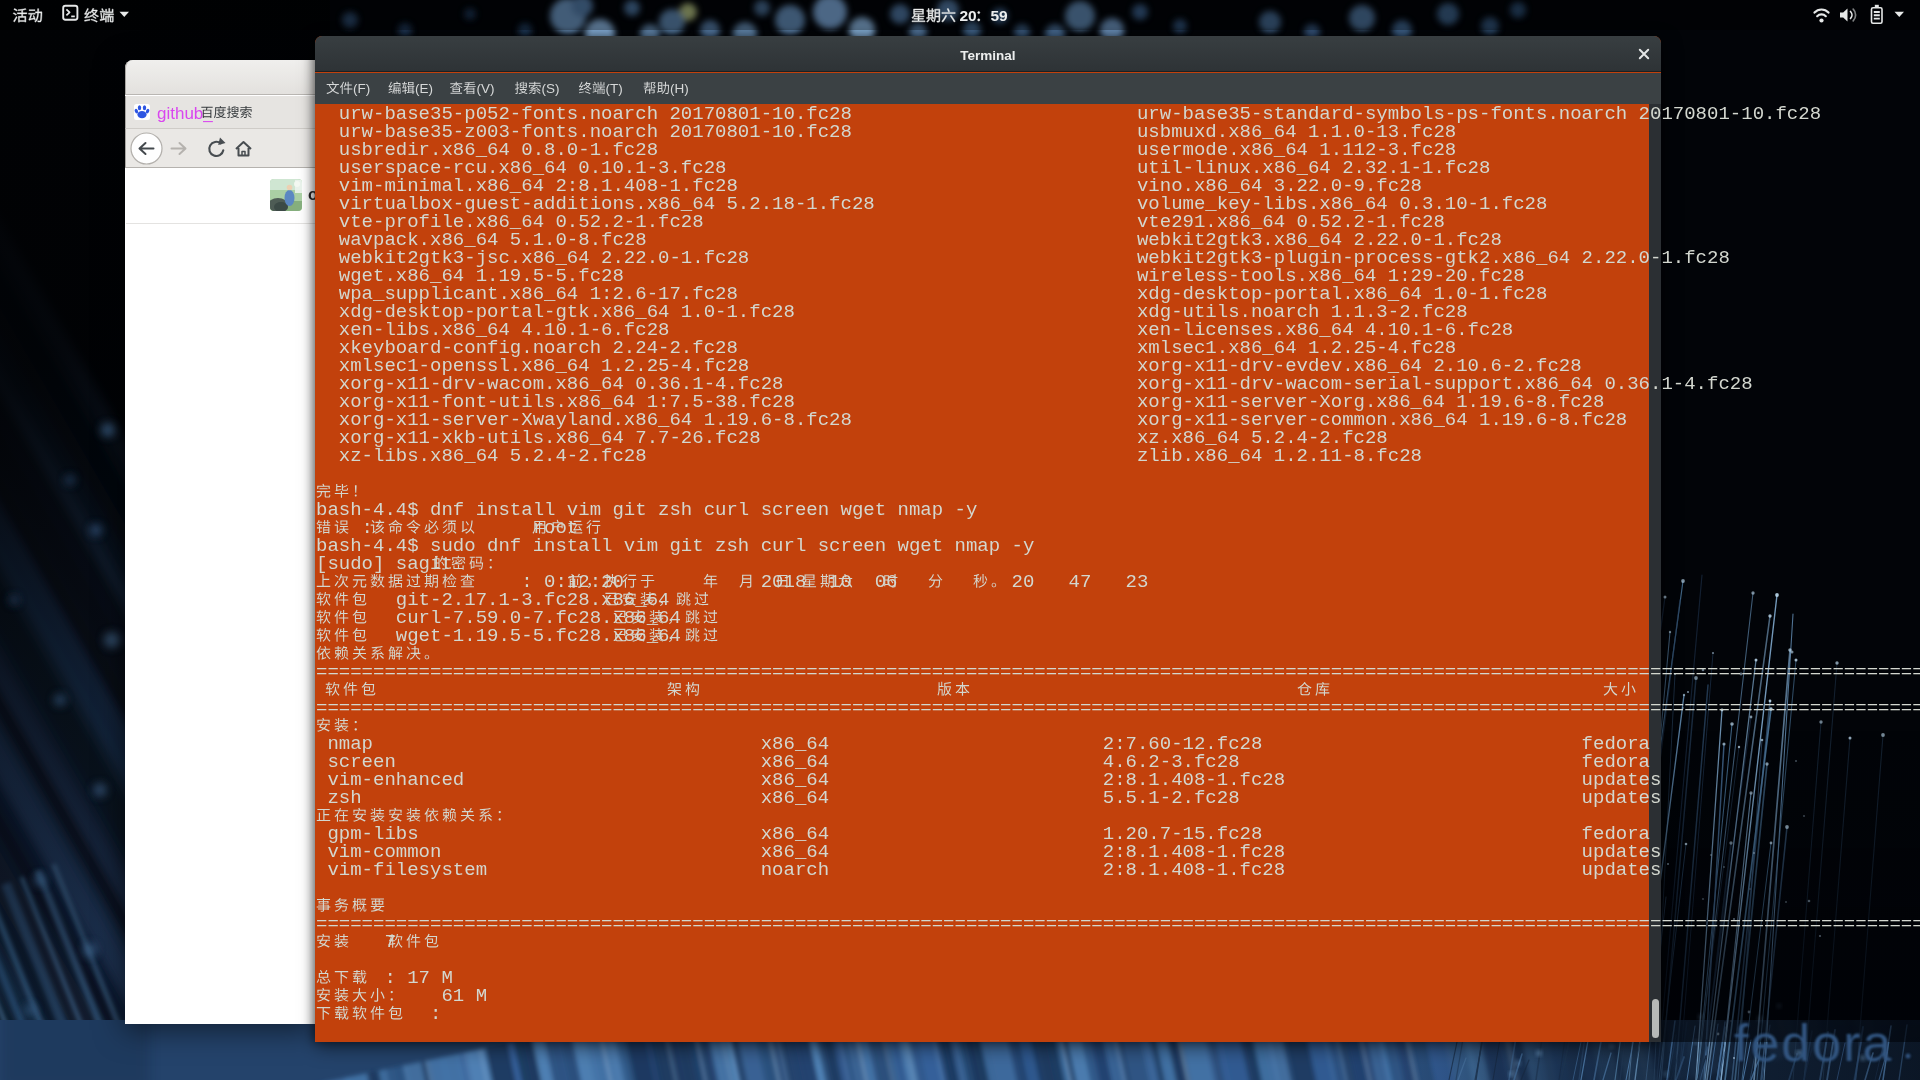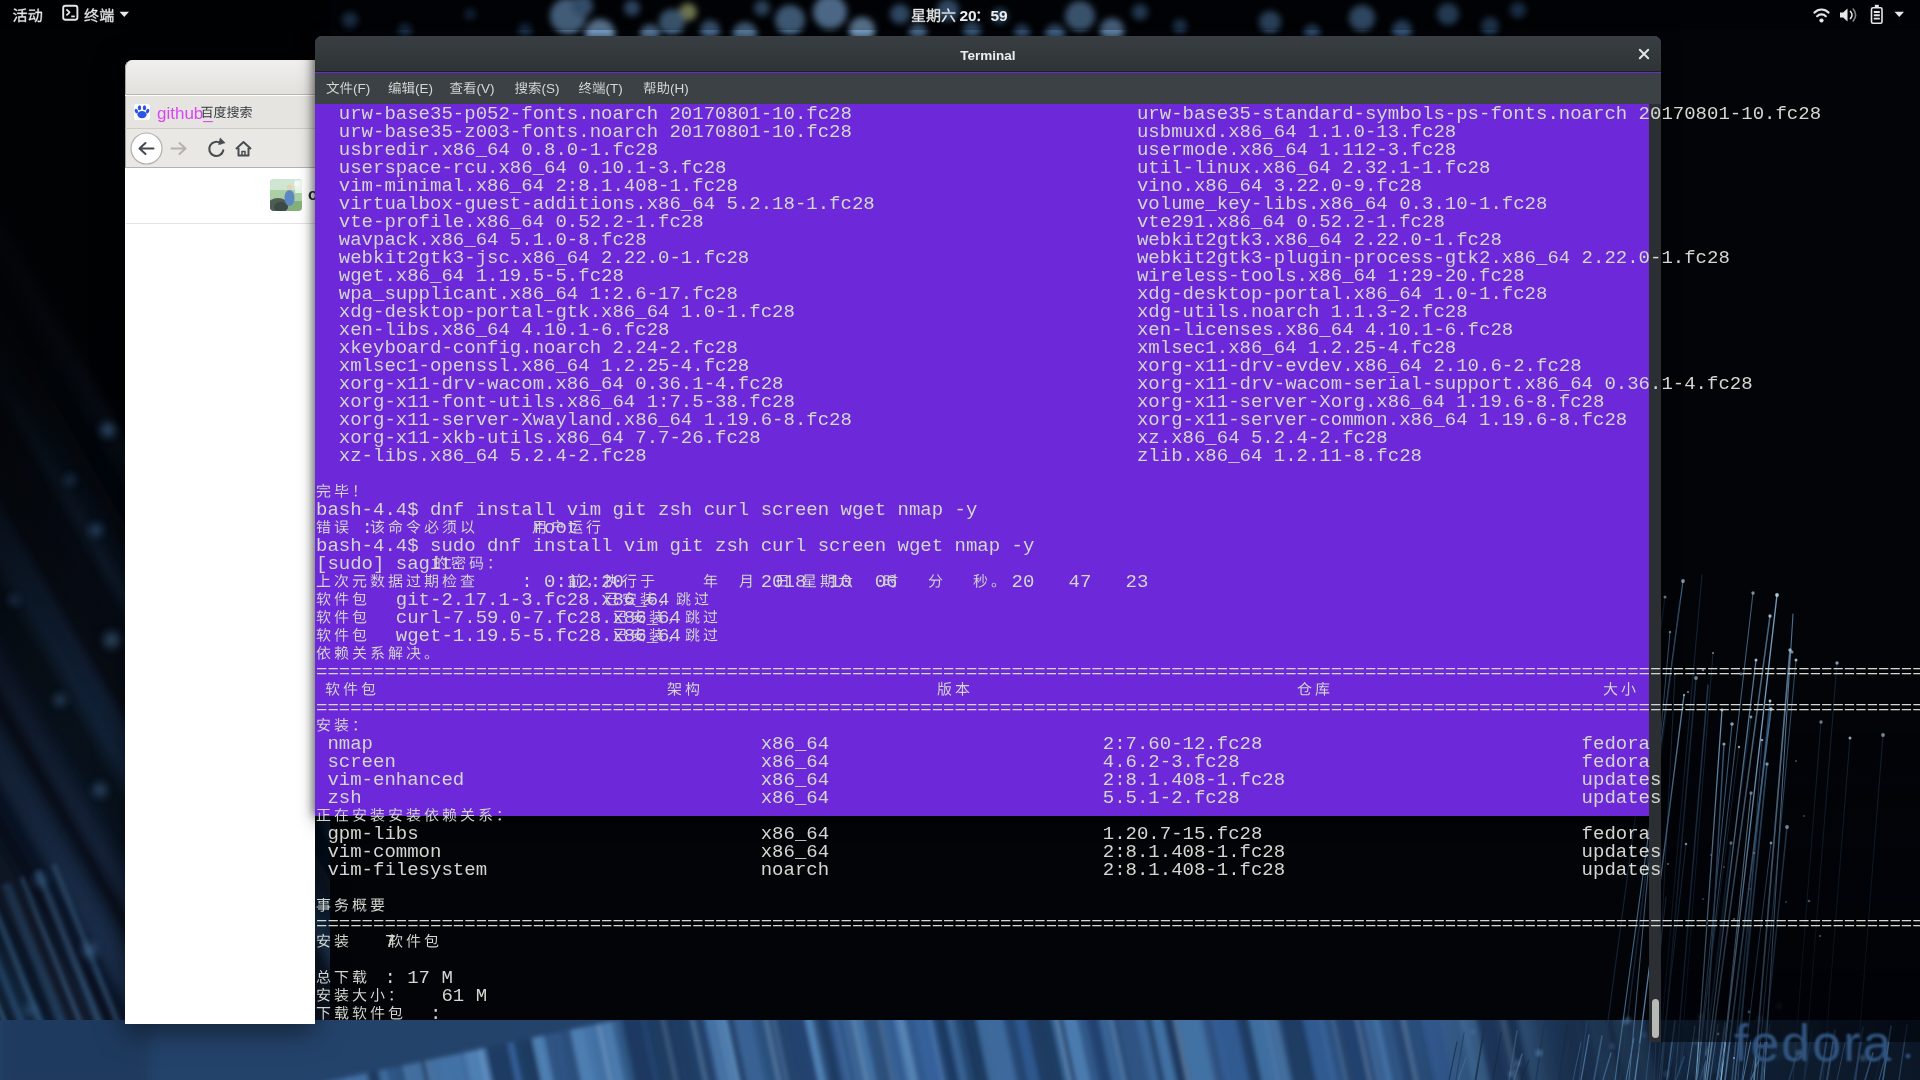--- a/index.html
+++ b/index.html
@@ -680,21 +680,21 @@
     </svg>
 
 <div class="abs" style="left:125px;top:60px;width:190px;height:964px;border-radius:8px 0 0 0;box-shadow:0 6px 30px rgba(0,0,0,.55);background:#fff">
  <div class="abs" style="left:0;top:0;width:190px;height:35px;background:linear-gradient(#f0efed,#e3e1de);border-radius:8px 0 0 0;border-bottom:1px solid #b9b6b2;border-left:1px solid #a9a6a2"></div>
  <div class="abs" style="left:0;top:36px;width:190px;height:32px;background:#e6e4e1;border-left:1px solid #a9a6a2"></div>
  <div class="abs" style="left:0;top:68px;width:190px;height:40px;background:#eae8e5;border-top:1px solid #cfccc8;border-bottom:1px solid #b5b2ae;border-left:1px solid #a9a6a2"></div>
  <div class="abs" style="left:1px;top:109px;width:189px;height:855px;background:#fff"></div>
  <div class="abs" style="left:1px;top:163px;width:189px;height:1px;background:#e4e3e1"></div>
 </div>
 
-<div class="abs" style="left:315px;top:36px;width:1346px;height:780px;border-radius:7px 7px 0 0;box-shadow:-2px 0 10px rgba(0,0,0,.42), 2px 6px 18px rgba(0,0,0,.5);background:#6d28d9">
+<div class="abs" style="left:315px;top:36px;width:1346px;height:1006px;border-radius:7px 7px 0 0;box-shadow:-2px 0 10px rgba(0,0,0,.42), 2px 6px 18px rgba(0,0,0,.5);background:#c2410c">
  <div class="abs" style="left:0;top:0;width:1346px;height:36px;background:linear-gradient(#383e41,#2e3336);border-radius:7px 7px 0 0;border-bottom:1px solid #1c2023"></div>
  <div class="abs" style="left:0;top:37px;width:1346px;height:31px;background:#3b4144"></div>
  <div class="abs" style="left:1334px;top:68px;width:12px;height:938px;background:#2b2f33"></div>
  <div class="abs" style="left:1337px;top:963px;width:7px;height:39px;background:#b7b9b7;border-radius:3.5px"></div>
  <div class="abs" style="left:0;top:12px;width:1346px;height:16px;text-align:center;font-weight:bold;font-size:13.5px;color:#eceeee;font-family:'Liberation Sans',sans-serif">Terminal</div>
  <svg class="abs" style="left:1321px;top:10px" width="16" height="16">
         <path d="M3.8 3.8 L12.2 12.2 M12.2 3.8 L3.8 12.2" stroke="#e4e6e6" stroke-width="2" stroke-linecap="round"></path>
       </svg>
  <div class="abs" style="left:0;top:37px;width:700px;height:31px;font-size:13.5px;color:#d6d8d8">
    <span class="abs" style="left:38px;top:7.5px">(F)</span>

